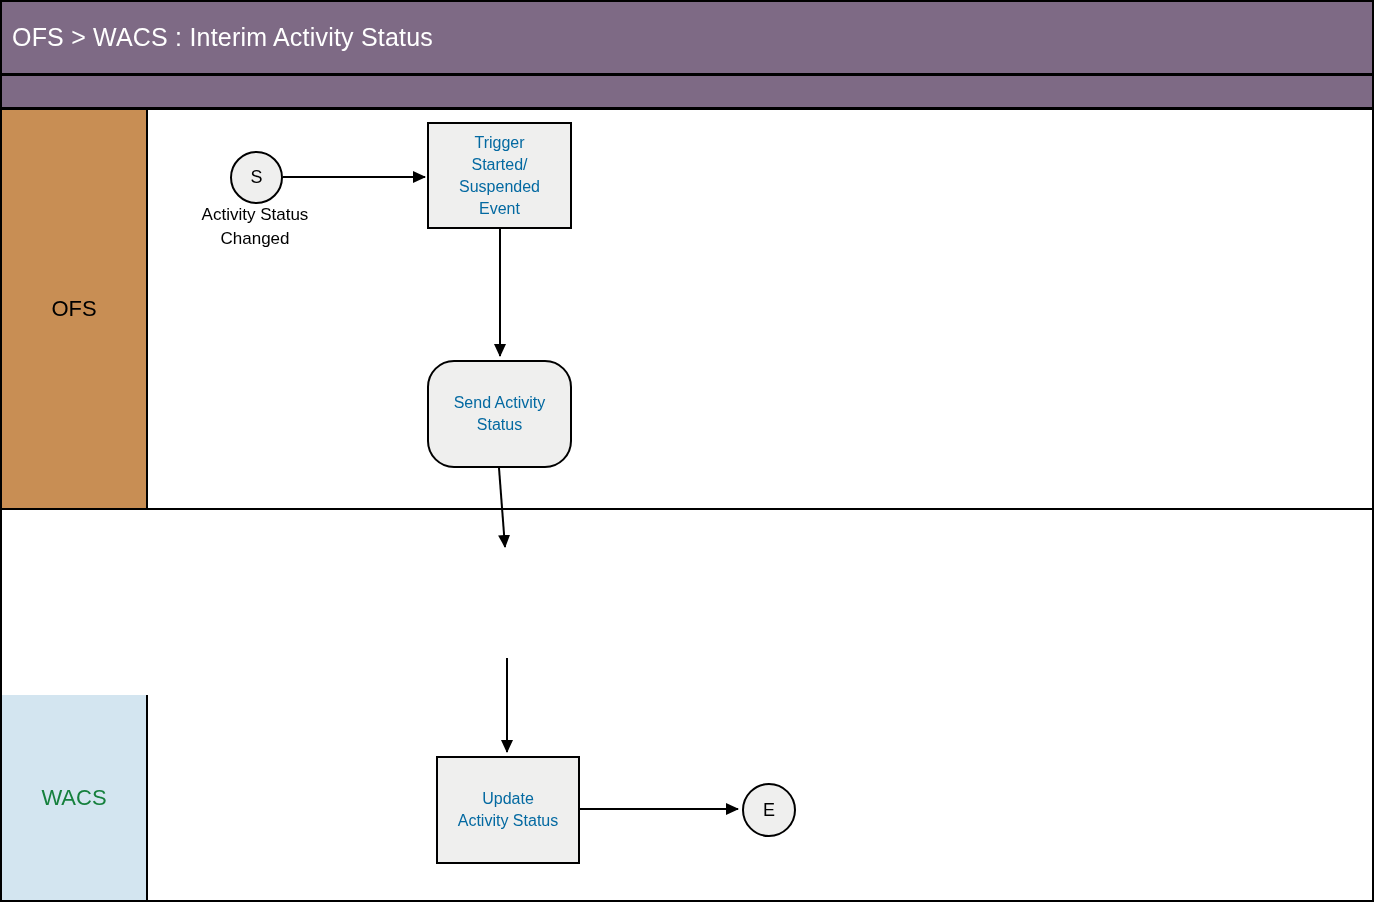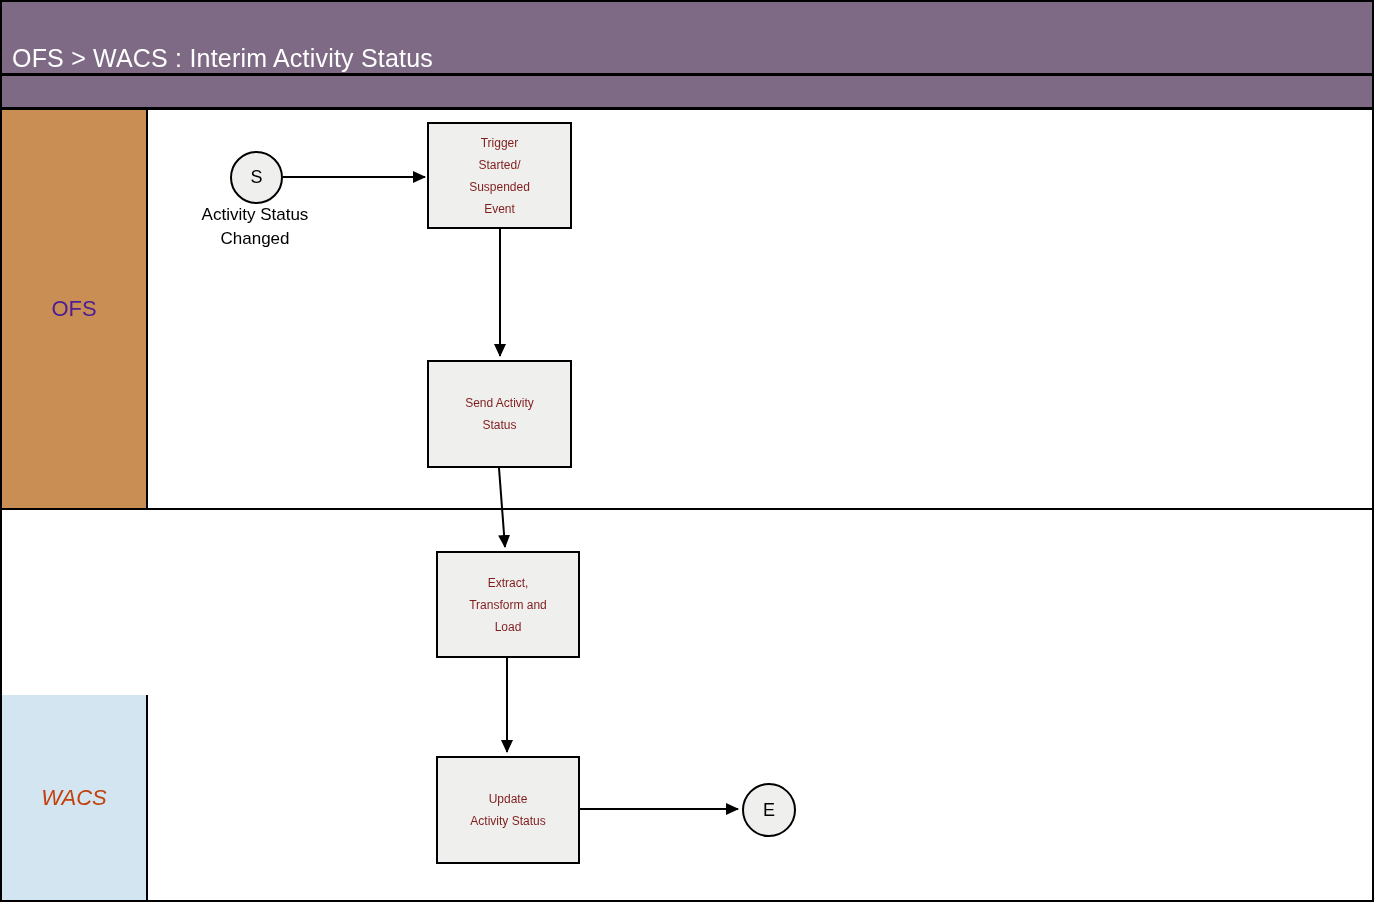--- a/index.html
+++ b/index.html
@@ -11,21 +11,21 @@
   .canvas {
     position: relative;
     width: 1374px; height: 902px;
     background: #ffffff;
     border: 2px solid #000000;
   }
   
   .title-bar {
     position: absolute; left: 0; top: 0; width: 100%; height: 74px;
     border-bottom: 3px solid #000000;
-    display: flex; align-items: flex-end;
+    display: flex; align-items: center;
     padding-left: 10px;
   }
   .title-bar .title {
     color: #ffffff; font-size: 25px; letter-spacing: 0.2px;
   }
   .sub-band {
     position: absolute; left: 0; top: 74px; width: 100%; height: 34px;
     border-bottom: 3px solid #000000;
   }
   
@@ -39,25 +39,25 @@
     display: flex; align-items: center; justify-content: center;
     font-size: 22px;
   }
   
   .node {
     position: absolute;
     background: #efefee;
     border: 2px solid #000000;
     display: flex; align-items: center; justify-content: center;
     text-align: center;
-    font-size: 12px; line-height: 22px; color: #7f1d1d;
+    font-size: 16px; line-height: 22px; color: #0369a1;
     white-space: pre-line;
   }
   .node-trigger { left: 425px; top: 120px; width: 145px; height: 107px; border-width: 2.5px; }
-  .node-send    { left: 425px; top: 358px; width: 145px; height: 108px; }
+  .node-send    { left: 425px; top: 358px; width: 145px; height: 108px; border-radius: 27px; }
   .node-etl     { left: 434px; top: 549px; width: 144px; height: 107px; }
   .node-update  { left: 434px; top: 754px; width: 144px; height: 108px; text-align: center; }
   .event-circle {
     position: absolute;
     background: #efefee;
     border: 2px solid #000000;
     border-radius: 50%;
     display: flex; align-items: center; justify-content: center;
     font-size: 18px; color: #000000;
   }
@@ -79,24 +79,24 @@
 <body>
 
 <div class="canvas">
 
   <div class="title-bar" style="background-color: rgb(126, 106, 133);">
     <span class="title" style="color: rgb(255, 255, 255);">OFS &gt; WACS : Interim Activity Status</span>
   </div>
   <div class="sub-band" style="background-color: rgb(126, 106, 133);"></div>
 
   <div class="lane lane-ofs">
-    <div class="lane-label" style="background-color: rgb(200, 142, 84); color: #4c1d95;">OFS</div>
+    <div class="lane-label" style="background-color: rgb(200, 142, 84); color: #000000;">OFS</div>
   </div>
   <div class="lane lane-wacs">
-    <div class="lane-label" style="background-color: rgb(211, 229, 240); color: #c2410c; font-style: italic;">WACS</div>
+    <div class="lane-label" style="background-color: rgb(211, 229, 240); color: #15803d;">WACS</div>
   </div>
 
   <svg class="arrows" viewBox="0 0 1370 898">
     <defs>
       <marker id="arrowhead" markerUnits="userSpaceOnUse" markerWidth="14" markerHeight="12" refX="12" refY="6" orient="auto">
         <path d="M0,0 L13,6 L0,12 Z" fill="#000000"></path>
       </marker>
     </defs>
     <line x1="281" y1="175" x2="423" y2="175" marker-end="url(#arrowhead)"></line>
     <line x1="498" y1="227" x2="498" y2="354" marker-end="url(#arrowhead)"></line>
@@ -110,23 +110,20 @@
   </div>
   <div class="start-caption">Activity Status
 Changed</div>
 
   <div class="node node-trigger">Trigger
 Started/
 Suspended
 Event</div>
   <div class="node node-send">Send Activity
 Status</div>
-  <div class="node node-etl">Extract,
-Transform and
-Load</div>
   <div class="node node-update">Update
 Activity Status</div>
 
   <div class="event-circle event-end">
     <span>E</span>
   </div>
 
 </div>
 
 </body></html>

